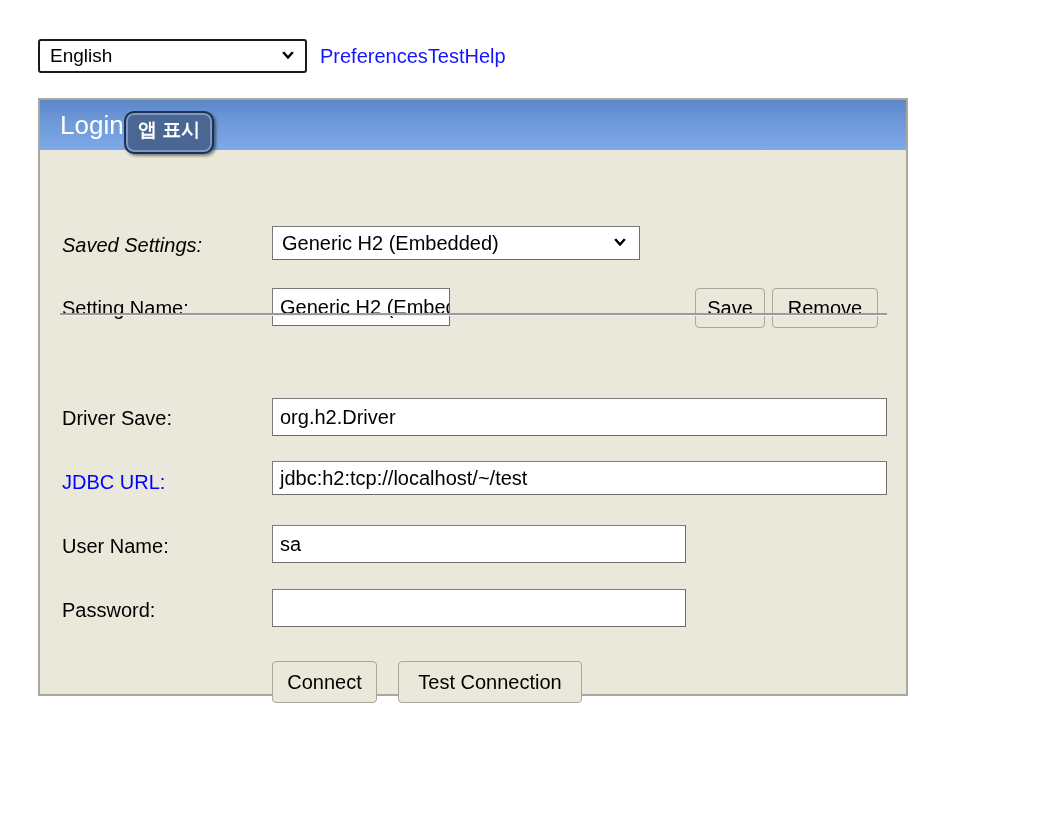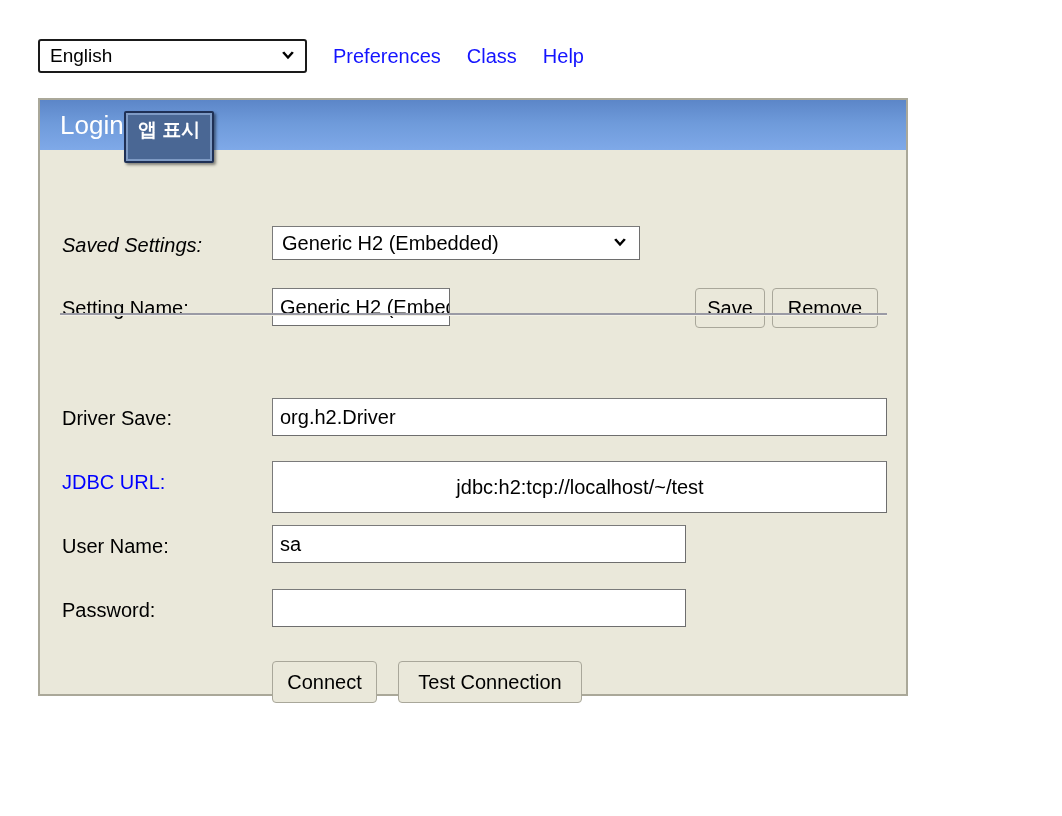--- a/index.html
+++ b/index.html
@@ -45,22 +45,21 @@
   }
   .chev {
     width: 18px;
     height: 18px;
     flex: 0 0 auto;
     display: block;
   }
   .navlinks {
     display: flex;
     align-items: flex-start;
-    margin-left: 26px;
-    gap: 26px;
+    margin-left: 13px;
   }
   .navlink {
     color: #1414ff;
     font-size: 20px;
     text-decoration: none;
     white-space: nowrap;
     cursor: pointer;
   }
 
   
@@ -90,27 +89,27 @@
     white-space: nowrap;
   }
   #tooltip {
     position: absolute;
     left: 84px;
     top: 11px;
     box-sizing: border-box;
     border: 2px solid #1f3055;
     background: #4a6794;
     box-shadow: inset 0 0 0 2px #7e9ac4, 2px 2px 3px rgba(0,0,0,0.45);
-    padding: 5px 12px 19px 12px;
+    padding: 5px 12px 10px 12px;
     color: #ffffff;
     font-size: 19px;
     font-weight: bold;
     line-height: 24px;
     white-space: nowrap;
-    border-radius: 2px;
+    border-radius: 10px;
   }
   #panel-body {
     position: relative;
     height: 544px;
   }
   .flabel {
     position: absolute;
     left: 22px;
     font-size: 20px;
     color: #000000;
@@ -185,21 +184,21 @@
 
   <div id="lang-select">
     <span class="sel-value">English</span>
     <svg class="chev" viewBox="0 0 20 20">
       <path d="M3.5 6.5 L10 13.5 L16.5 6.5 L14.2 5 L10 9.6 L5.8 5 Z" fill="#000000"></path>
     </svg>
   </div>
 
   <div class="navlinks">
     <a class="navlink" href="#">Preferences</a>
-    <a class="navlink" href="#">Class</a>
+    <a class="navlink" href="#">Test</a>
     <a class="navlink" href="#">Help</a>
   </div>
 
 </div>
 
 <div id="panel">
 
   <div id="panel-header">
     <div id="panel-title">Login</div>
     <div id="tooltip">앱 표시</div>
@@ -223,21 +222,21 @@
     <div class="ctrl btn" style="left:732px; top:138px; width:106px; height:40px;">Remove</div>
 
     <div id="divider"></div>
 
     <div class="flabel" style="top:257px;">Driver Save:</div>
     <div class="ctrl textbox" style="left:232px; top:248px; width:615px; height:38px;">
       <span>org.h2.Driver</span>
     </div>
 
     <div class="flabel link" style="top:321px;">JDBC URL:</div>
-    <div class="ctrl textbox" style="left:232px; top:311px; width:615px; height:52px;justify-content:center;">
+    <div class="ctrl textbox" style="left:232px; top:311px; width:615px; height:34px;">
       <span>jdbc:h2:tcp://localhost/~/test</span>
     </div>
 
     <div class="flabel" style="top:385px;">User Name:</div>
     <div class="ctrl textbox" style="left:232px; top:375px; width:414px; height:38px;">
       <span>sa</span>
     </div>
 
     <div class="flabel" style="top:449px;">Password:</div>
     <div class="ctrl textbox" style="left:232px; top:439px; width:414px; height:38px;">

